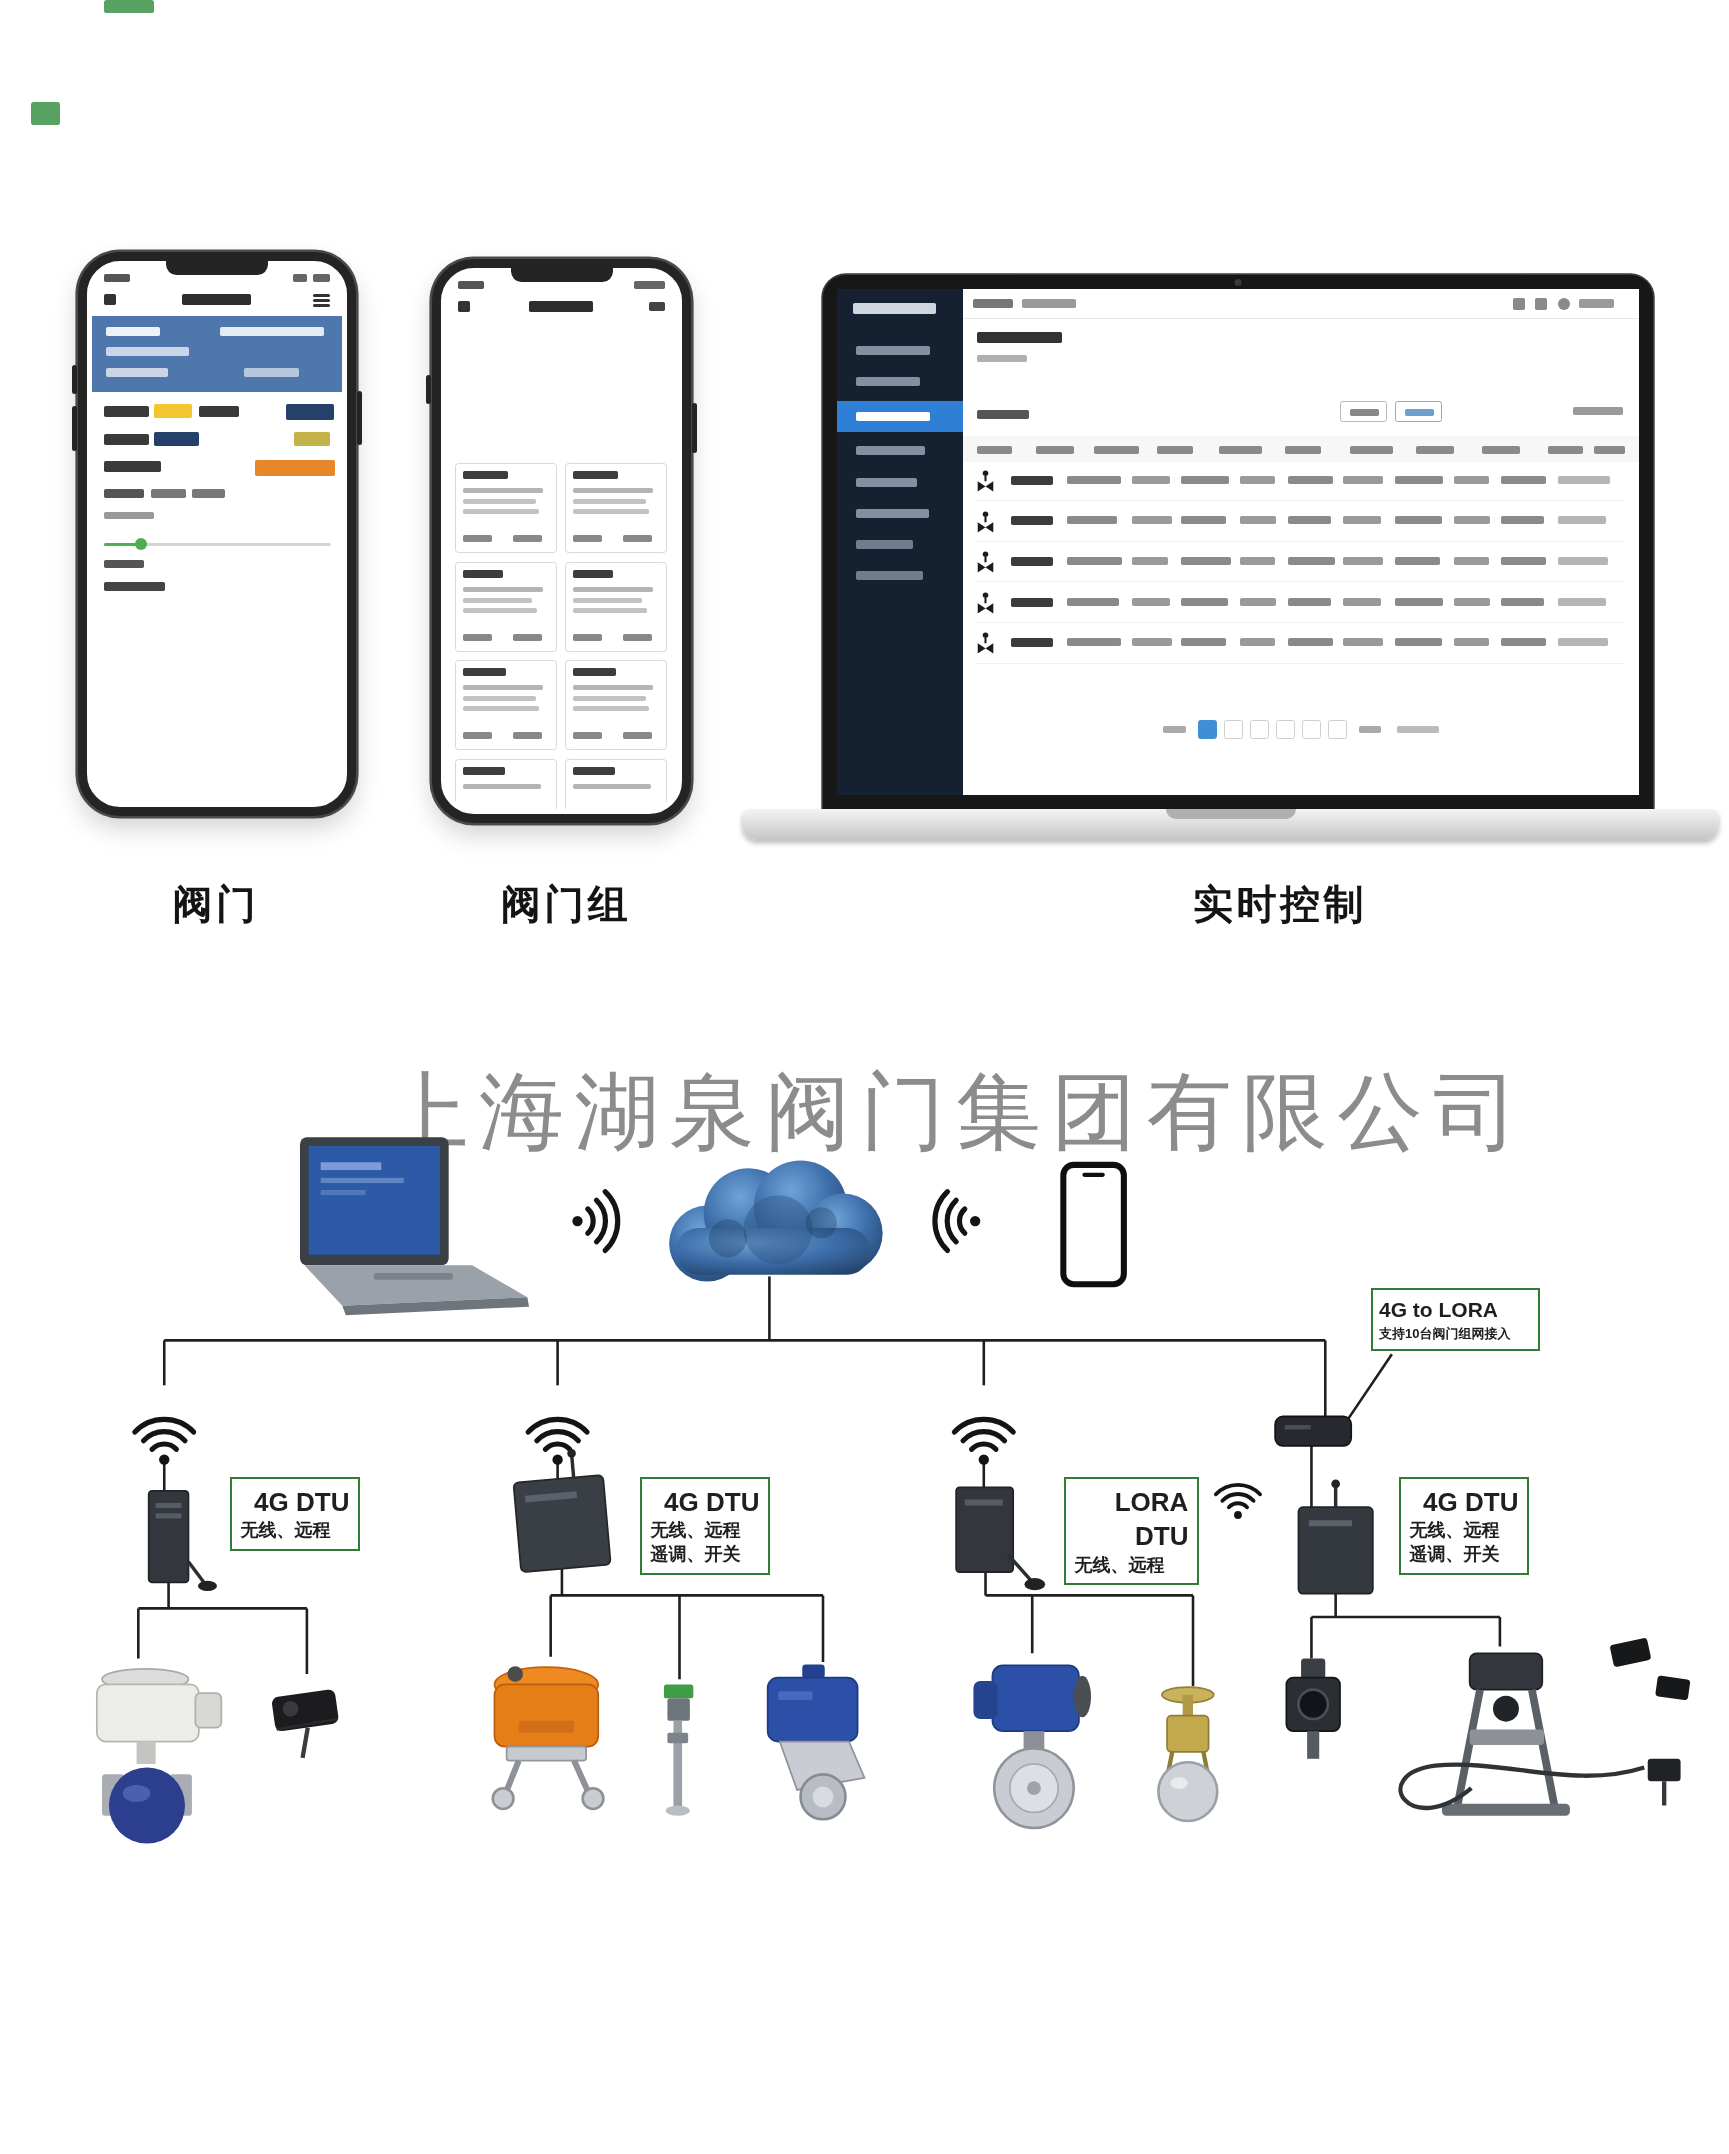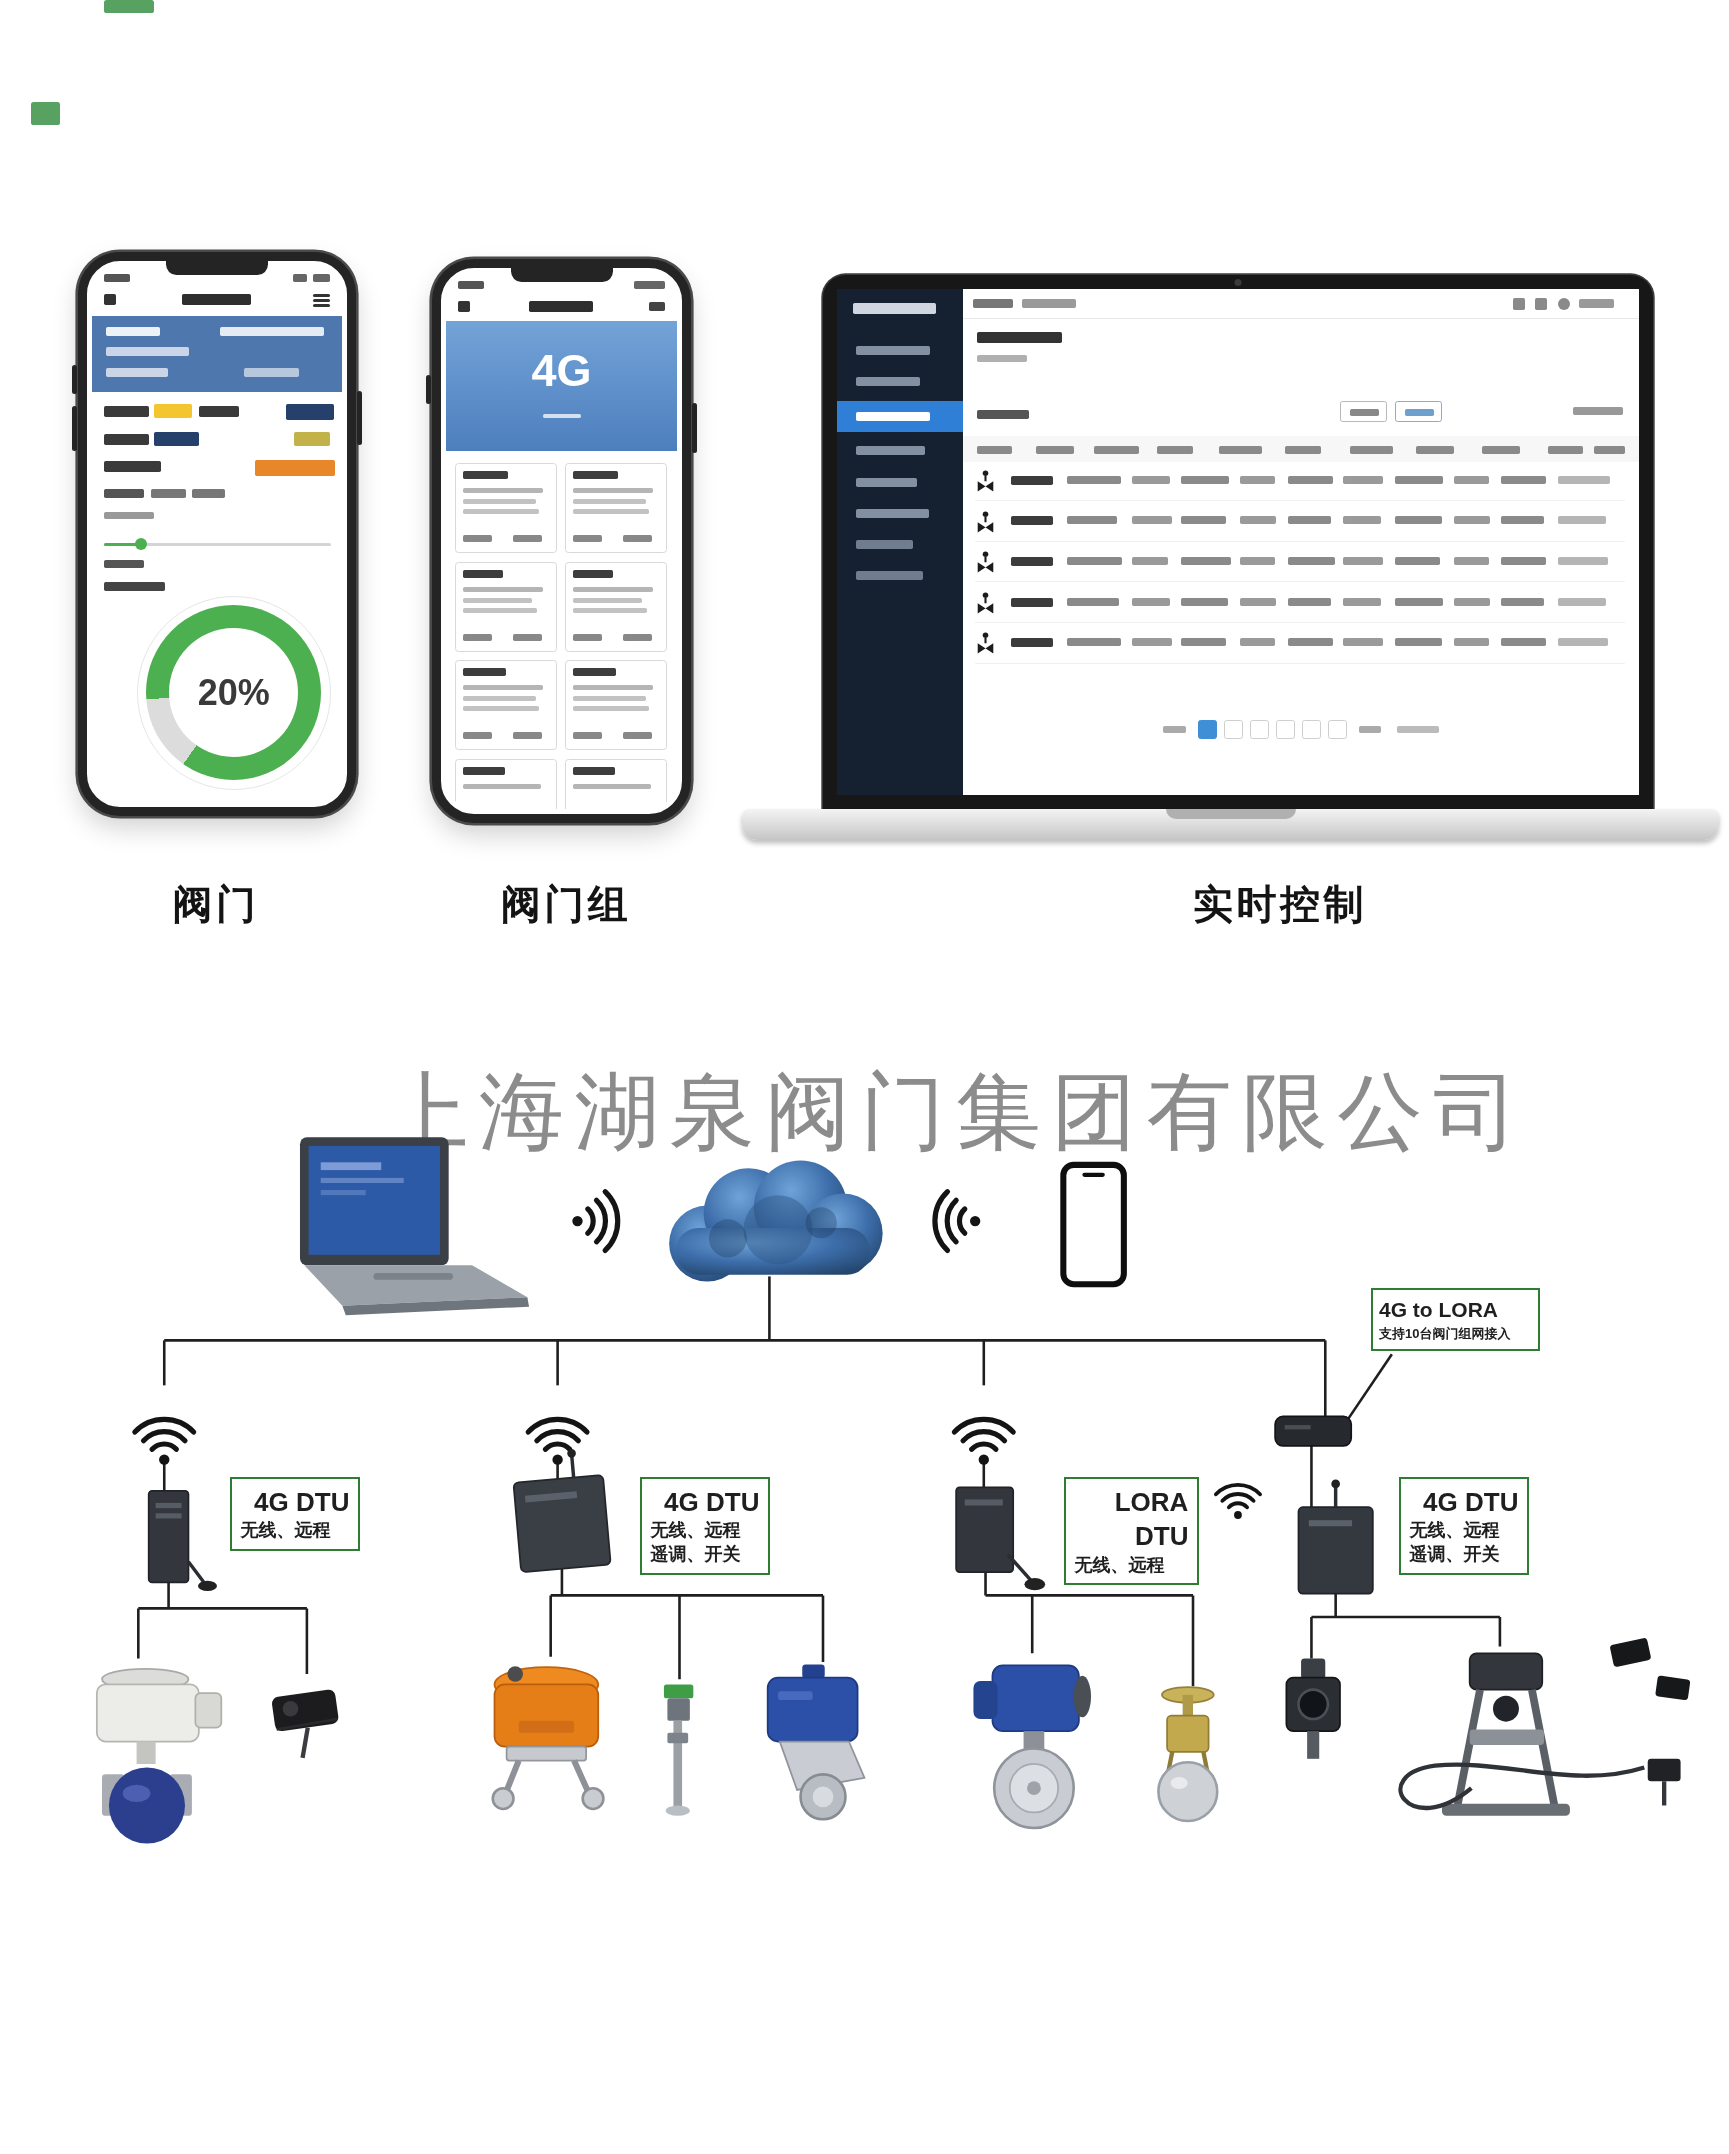--- a/index.html
+++ b/index.html
@@ -119,45 +119,35 @@
       <div class="b" style="left:59px;top:223px;width:35px;height:8.6px;background:#777;"></div>
       <div class="b" style="left:100px;top:223px;width:33px;height:8.6px;background:#777;"></div>
       <div class="b" style="left:12px;top:246px;width:50px;height:7px;background:#999;"></div>
 
       <div class="b" style="left:12px;top:277px;width:227px;height:2.6px;background:#d4d4d4;"></div>
       <div class="b" style="left:12px;top:277px;width:36px;height:2.6px;background:#4caf50;"></div>
       <div class="knob" style="left:43px;top:272px;width:12px;height:12px;background:#4caf50;"></div>
       <div class="b" style="left:12px;top:294px;width:40px;height:7.8px;background:#555;"></div>
       <div class="b" style="left:12px;top:316px;width:61px;height:8.6px;background:#444;"></div>
 
-      <div class="donut">
-        <div class="donut-label">20%</div>
-      </div>
     </div>
   </div>
 
   <div class="phone" style="left:432px;top:259px;width:259px;height:564px;">
     <div class="sidebtn" style="left:-14.7px;top:107px;height:29px;"></div>
     <div class="sidebtn" style="right:-14.7px;top:135px;height:50px;"></div>
     <div class="notch"></div>
     <div class="screen">
 
       <div class="b" style="left:12px;top:7.8px;width:26px;height:7.8px;background:#555;"></div>
       <div class="b" style="right:12px;top:7.8px;width:31px;height:7.8px;background:#666;"></div>
       <div class="b" style="left:12px;top:28px;width:12px;height:11.2px;background:#333;"></div>
       <div class="b" style="left:83px;top:28px;width:64px;height:11.2px;background:#2e2e2e;"></div>
       <div class="b" style="right:12px;top:29px;width:15.6px;height:8.6px;background:#444;"></div>
 
-      <div class="p2-header">
-        <div class="p2-4g">4G</div>
-        <div class="b" style="left:50%;top:93px;width:38px;height:3.5px;background:rgba(255,255,255,.75);transform:translateX(-50%);"></div>
-        <div class="b" style="left:16%;top:149px;width:33px;height:8.6px;background:rgba(255,255,255,.85);"></div>
-        <div class="p2-div"></div>
-        <div class="b" style="left:66%;top:149px;width:33px;height:8.6px;background:rgba(255,255,255,.85);"></div>
-      </div>
 
       <div class="card" style="left:8.6px;top:190px;">
         <div class="b" style="left:7px;top:7px;width:45px;height:7.8px;background:#3d3d3d;"></div>
         <div class="b" style="left:7px;top:24px;width:80px;height:5.2px;background:#b5b5b5;"></div>
         <div class="b" style="left:7px;top:35px;width:73px;height:5.2px;background:#c2c2c2;"></div>
         <div class="b" style="left:7px;top:45px;width:76px;height:5.2px;background:#c2c2c2;"></div>
         <div class="b" style="left:7px;top:71px;width:29px;height:7px;background:#888;"></div>
         <div class="b" style="left:57px;top:71px;width:29px;height:7px;background:#888;"></div>
       </div>
       <div class="card" style="left:119px;top:190px;">

